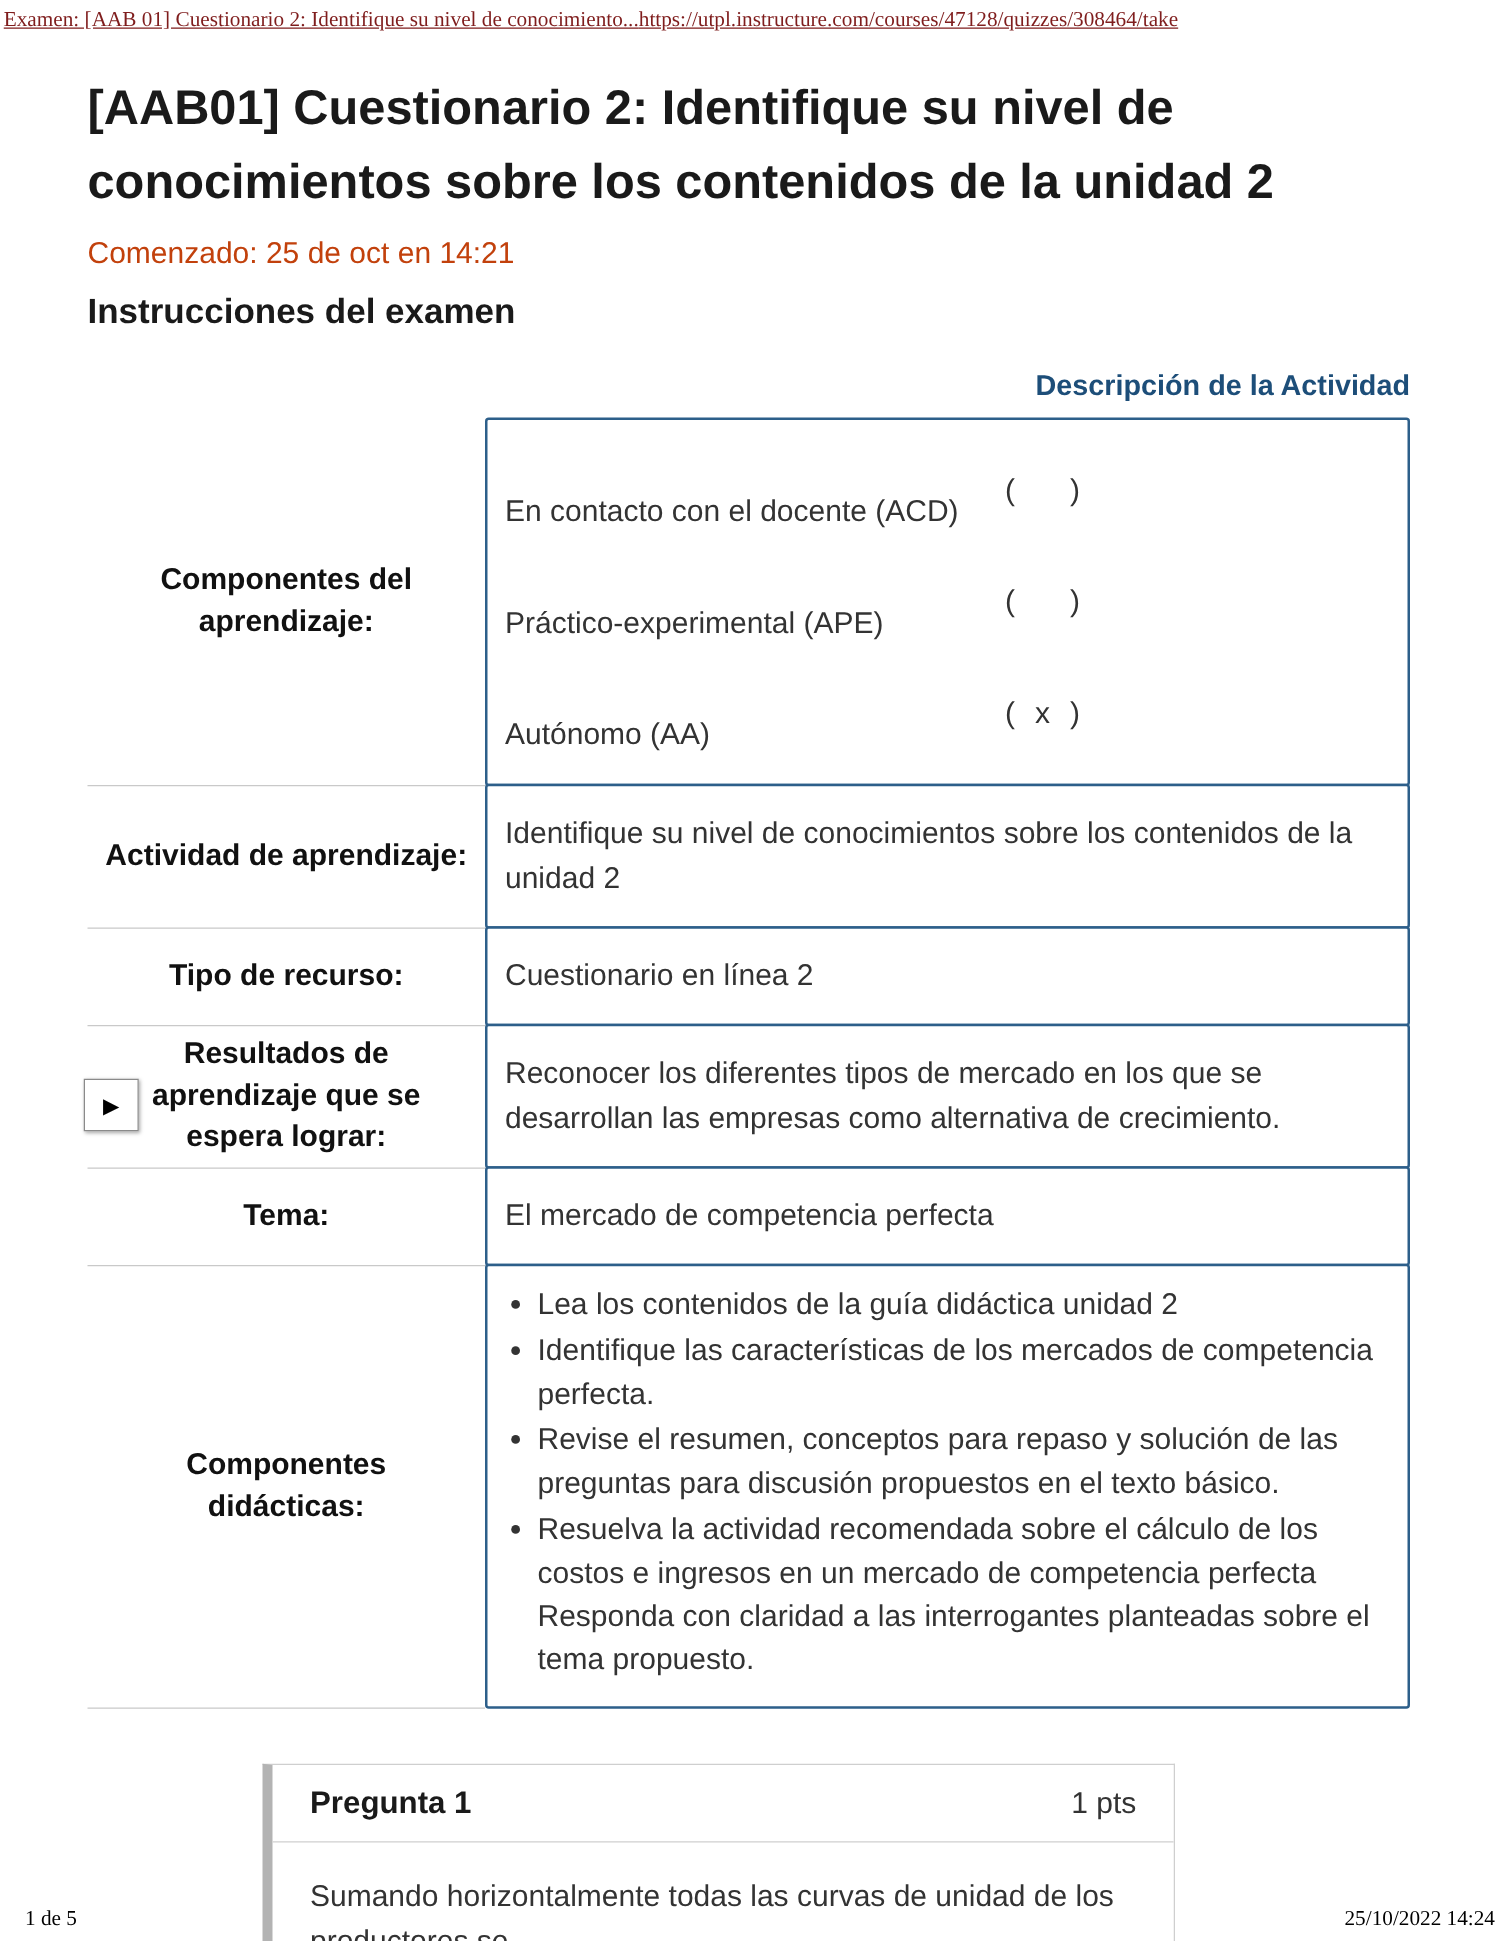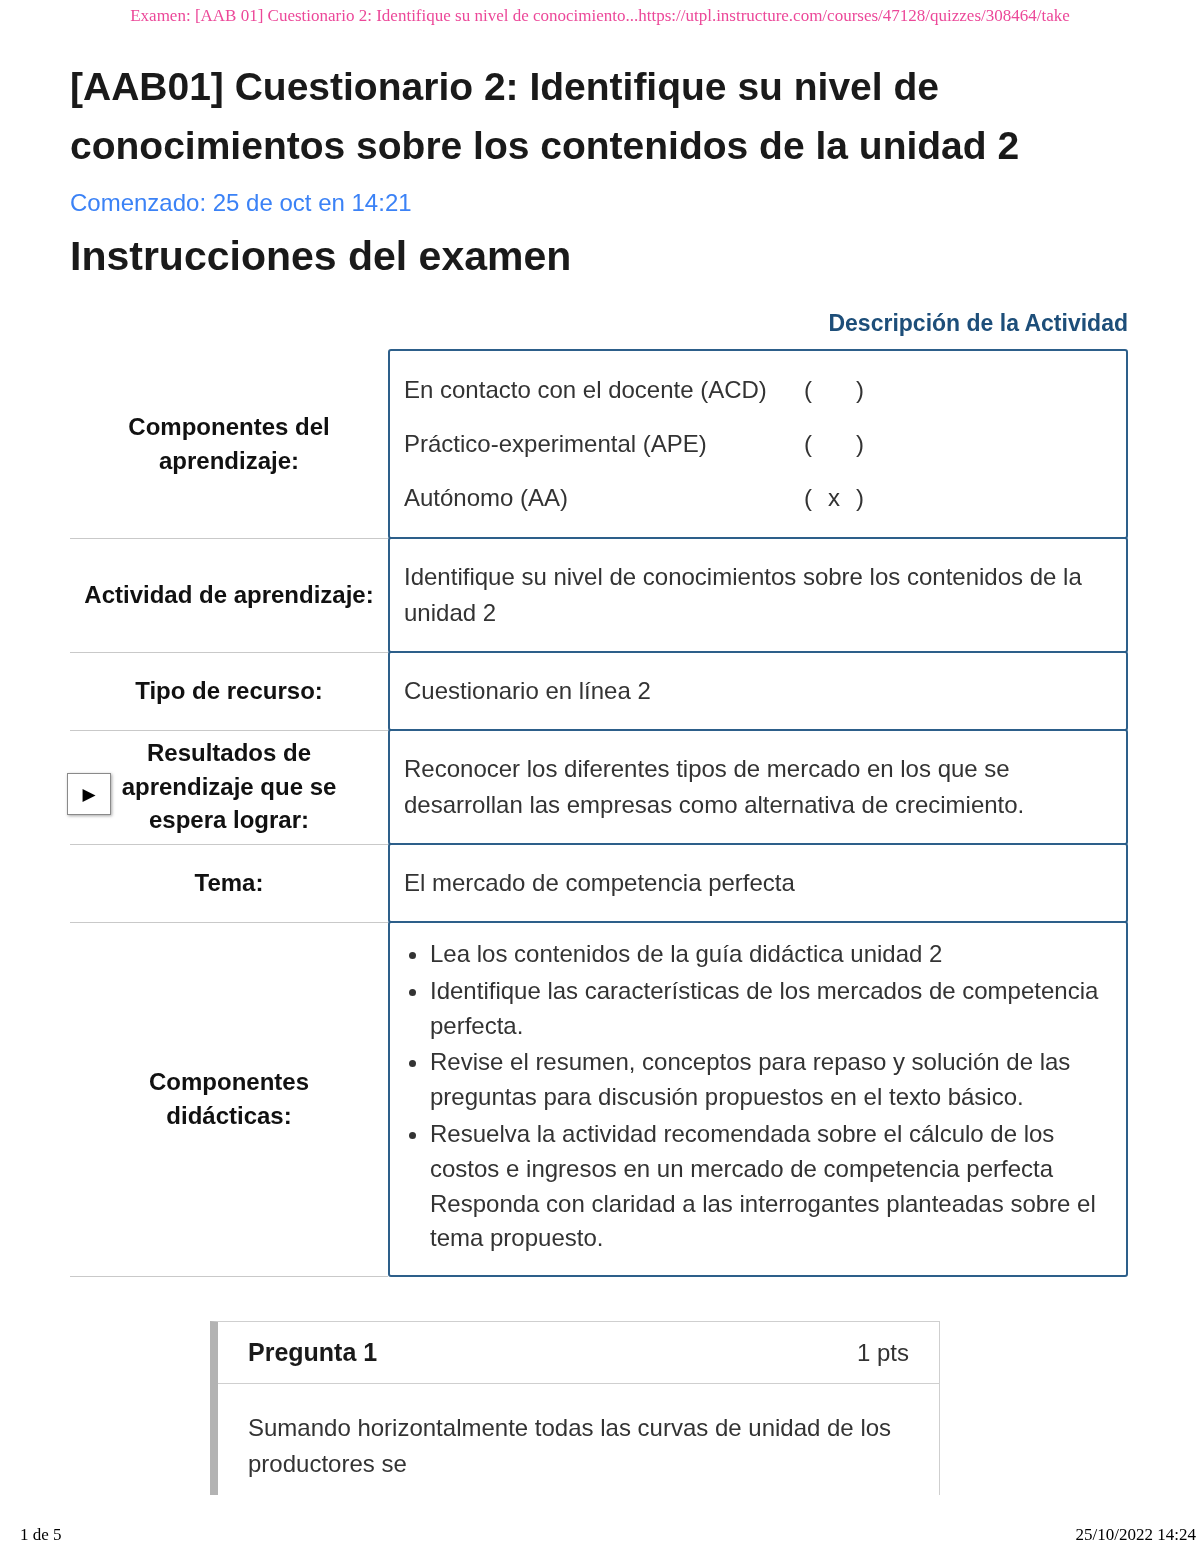--- a/index.html
+++ b/index.html
@@ -12,26 +12,27 @@
     font-family: "Liberation Sans", "DejaVu Sans", sans-serif;
     color: #1a1a1a;
     overflow: hidden;
   }
 
   
   .print-header {
     position: absolute;
     top: 6px; left: 0; right: 0;
     display: flex;
-    justify-content: center;
+    justify-content: flex-start;
     font-family: "Liberation Serif", "DejaVu Serif", serif;
     font-size: 17px;
-    color: #ec4899;
+    color: #7f1d1d;
     padding: 0 3px;
     white-space: nowrap;
+    text-decoration: underline;
   }
   .print-footer {
     position: absolute;
     bottom: 8px; left: 16px; right: 0;
     display: flex;
     justify-content: space-between;
     font-family: "Liberation Serif", "DejaVu Serif", serif;
     font-size: 17px;
     color: #000;
     padding: 0 4px;
@@ -43,24 +44,24 @@
     font-size: 39px;
     font-weight: 700;
     line-height: 1.5;
     margin: 0 0 14px 0;
     max-width: 1060px;
     color: #1a1a1a;
   }
   .started {
     font-size: 24px;
     margin: 8px 0 10px;
-    color: #3b82f6;
+    color: #c2410c;
   }
   .instructions-heading {
-    font-size: 41px;
+    font-size: 28px;
     font-weight: 700;
     margin: 16px 0 30px;
     color: #1a1a1a;
   }
 
   .table-title {
     font-size: 23px;
     font-weight: 700;
     color: #1d4e79;
     text-align: right;
@@ -91,21 +92,21 @@
     border: 2px solid #2d5f8a;
     border-radius: 3px;
     padding: 20px 20px 20px 14px;
     font-size: 24px;
     line-height: 1.5;
     color: #333;
     background: #fff;
   }
   .value-cell.components { padding-top: 12px; padding-bottom: 12px; }
   .comp-line { display: flex; align-items: center; padding: 9px 0; }
-  .comp-text { width: 400px; }
+  .comp-text { width: 400px; margin-top: 35px; }
   .paren-group {
     display: flex;
     width: 60px;
     justify-content: space-between;
     align-items: center;
   }
   .paren-group .mark { flex: 1; text-align: center; }
 
   .value-cell.strategies { padding-top: 12px; padding-bottom: 17px; line-height: 1.45; }
   .value-cell.strategies ul { margin: 0; padding-left: 26px; }

